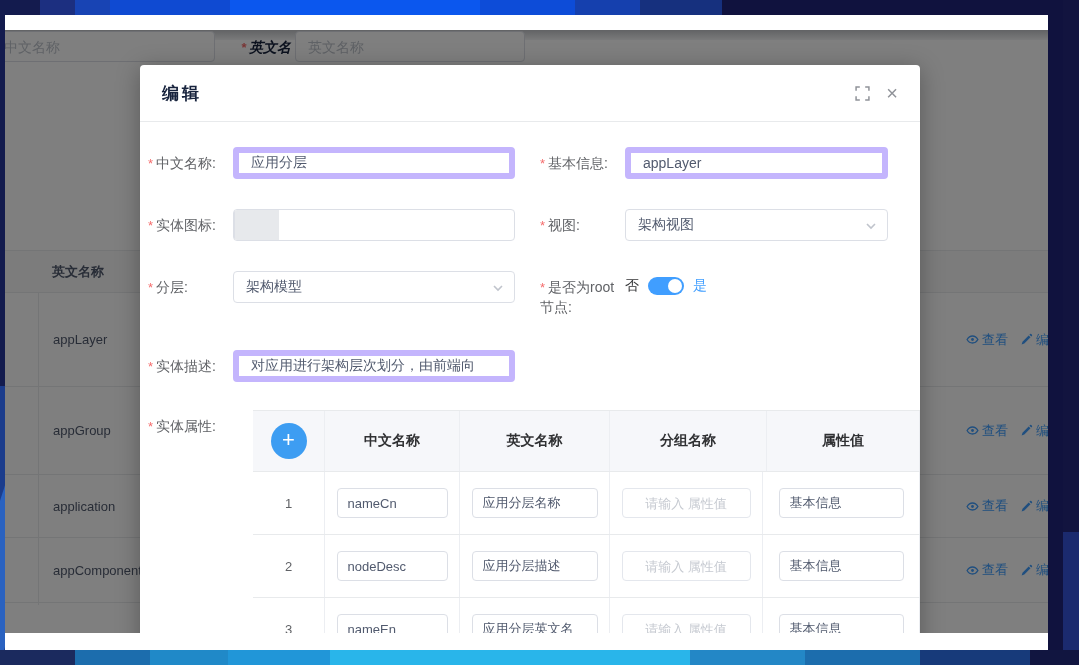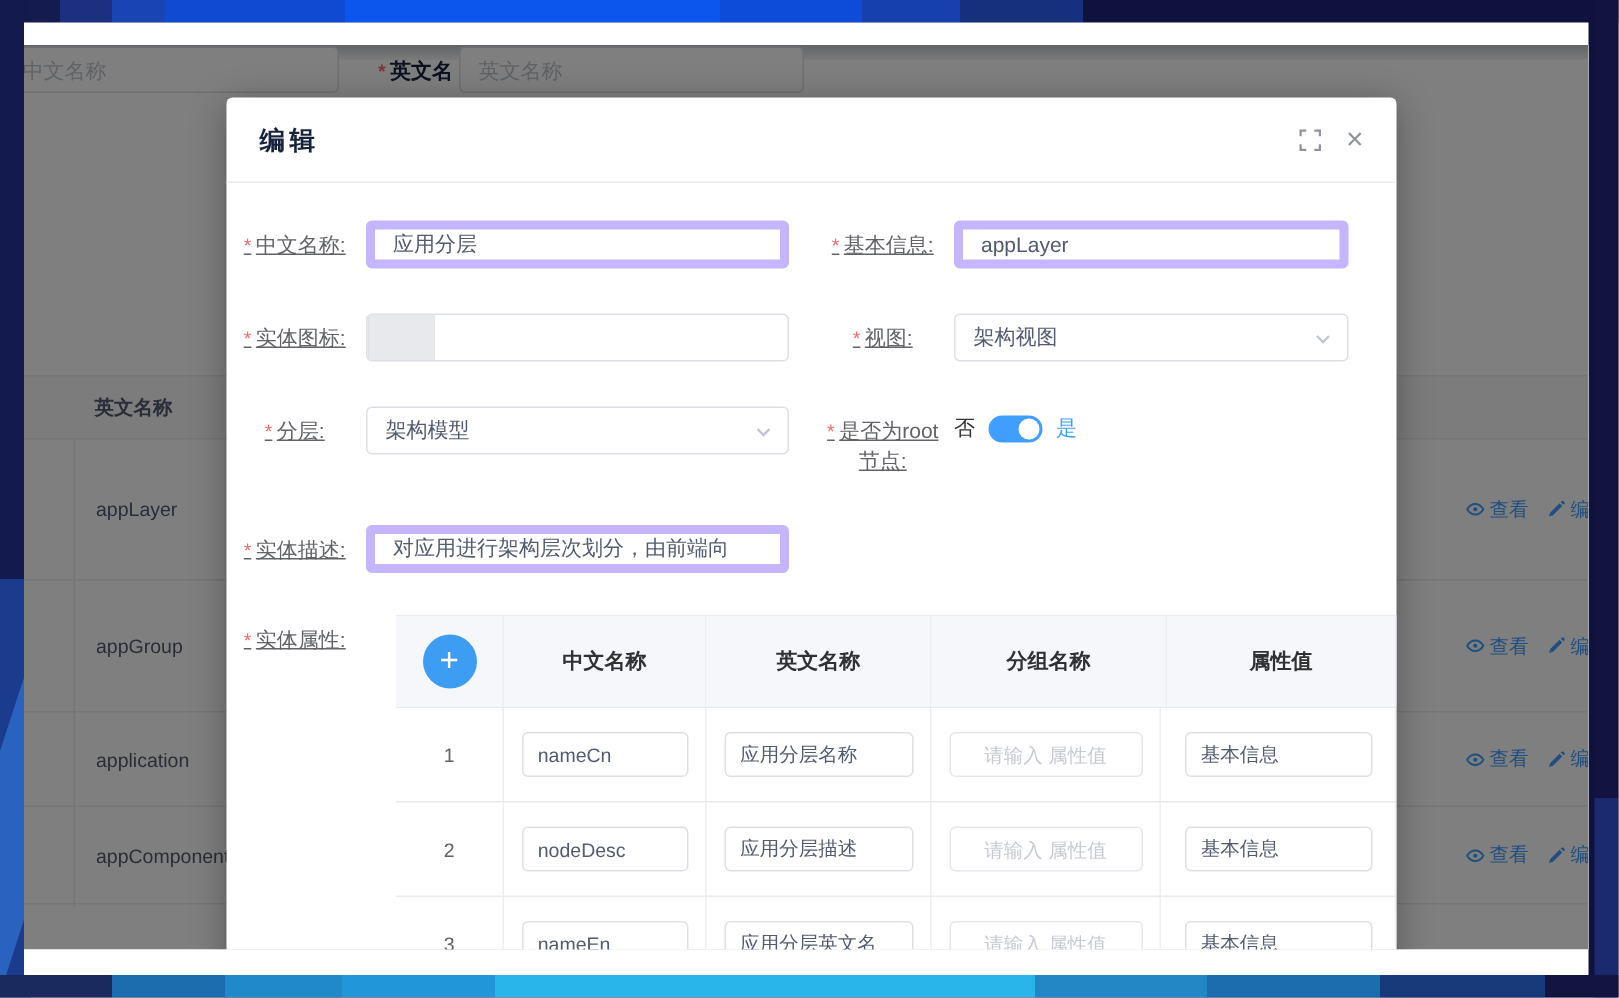--- a/index.html
+++ b/index.html
@@ -32,42 +32,42 @@
   .desk-left::after {
     content:""; position:absolute; left:-18px; top:430px; width:50px; height:260px;
     background:#2a62c0; transform:rotate(18deg);
   }
   .desk-right {
     position:absolute; right:0; top:0; width:16px; height:665px;
     background:linear-gradient(#12143f 0 80%, #1b2a6e 80% 100%);
   }
   
   .window {
-    position:absolute; left:16px; top:15px; width:1043px; height:635px;
+    position:absolute; left:5px; top:15px; width:1043px; height:635px;
     background:#ffffff;
   }
   .viewport {
     position:absolute; left:0; top:15px; width:1043px; height:603px;
     overflow:hidden; background:#ffffff;
   }
   .page-top-shadow {
     position:absolute; left:0; top:0; width:100%; height:10px;
     background:linear-gradient(#c4c6ca,#f4f5f6);
   }
   
   .bg-input {
     position:absolute; height:31px; border:1px solid #dcdfe6; border-radius:4px;
     padding:0 12px; font-size:14px; color:#515a6e; background:#fff; outline:none;
   }
   .bg-input::placeholder { color:#bfc4cc; }
   #bg-cn-input { left:-14px; top:1px; width:224px; }
   #bg-en-input { left:290px; top:1px; width:230px; }
   .bg-en-label {
     position:absolute; left:236px; top:9px; font-size:14px; font-weight:bold;
-    color:#17233d; white-space:nowrap;
+    color:#17233d; white-space:nowrap;font-style:italic;
   }
   .req { color:#f56c6c; margin-right:3px; font-size:13px; }
   .bg-table { position:absolute; left:0; top:220px; width:1043px; }
   .bg-th {
     height:43px; background:#f8f8f9; border-top:1px solid #e8eaec;
     border-bottom:1px solid #e8eaec; display:flex; align-items:center;
   }
   .bg-th span { margin-left:47px; font-size:13px; font-weight:bold; color:#515a6e; }
   .bg-row {
     position:relative; border-bottom:1px solid #e8eaec;
@@ -94,22 +94,22 @@
     height:57px; border-bottom:1px solid #e8eaec; display:flex;
     align-items:center; padding:0 22px;
   }
   .m-title { font-size:17px; font-weight:bold; color:#17233d; letter-spacing:3px; }
   .m-hicons { margin-left:auto; display:flex; align-items:center; gap:16px; }
   .m-hicons .hicon { color:#909399; cursor:pointer; display:flex; align-items:center; }
   .m-close { font-size:20px; line-height:1; }
   .m-body { padding-top:25px; }
   .m-row { display:flex; align-items:flex-start; padding-left:8px; margin-bottom:30px; }
   .m-label {
-    width:75px; text-align:center; margin-right:10px; padding-top:7px;
-    color:#606266; line-height:1.4; flex:none;text-decoration:underline;
+    width:75px; text-align:left; margin-right:10px; padding-top:7px;
+    color:#606266; line-height:1.4; flex:none;
   }
   .m-input {
     width:282px; height:32px; border:6px solid #c4b5fd; border-radius:4px;
     padding:0 12px; font-size:14px; color:#515a6e; outline:none; background:#fff;
   }
   .m-input::placeholder { color:#bfc4cc; }
   .m-input.narrow { width:263px; }
   .gap-col { width:25px; flex:none; }
   .input-group {
     display:flex; width:282px; height:32px; border:1px solid #dcdfe6;

